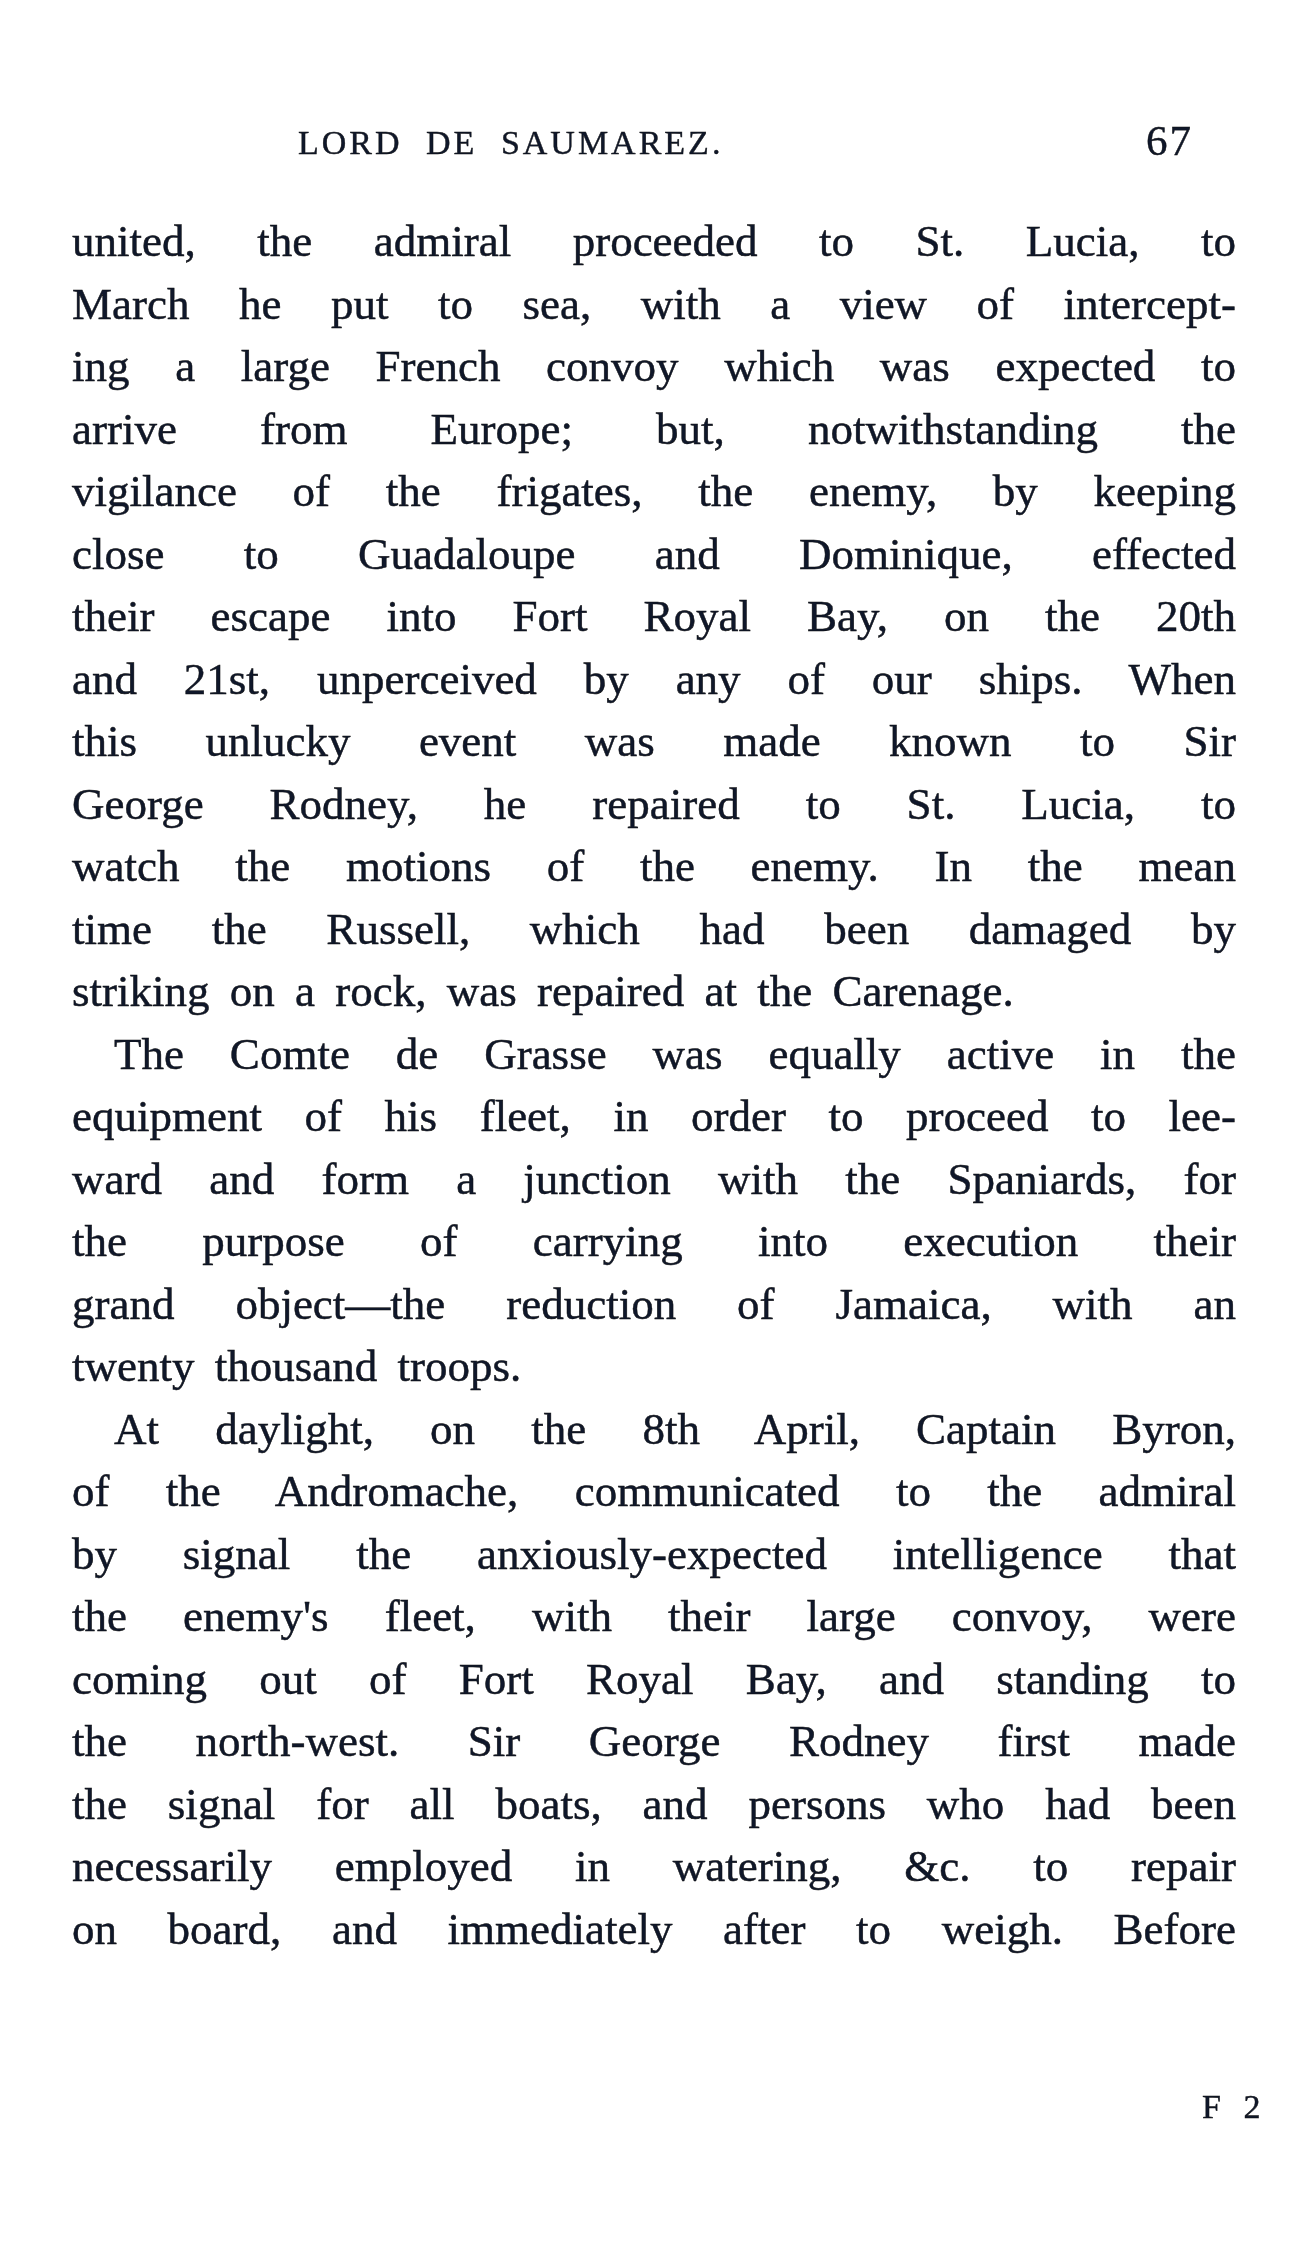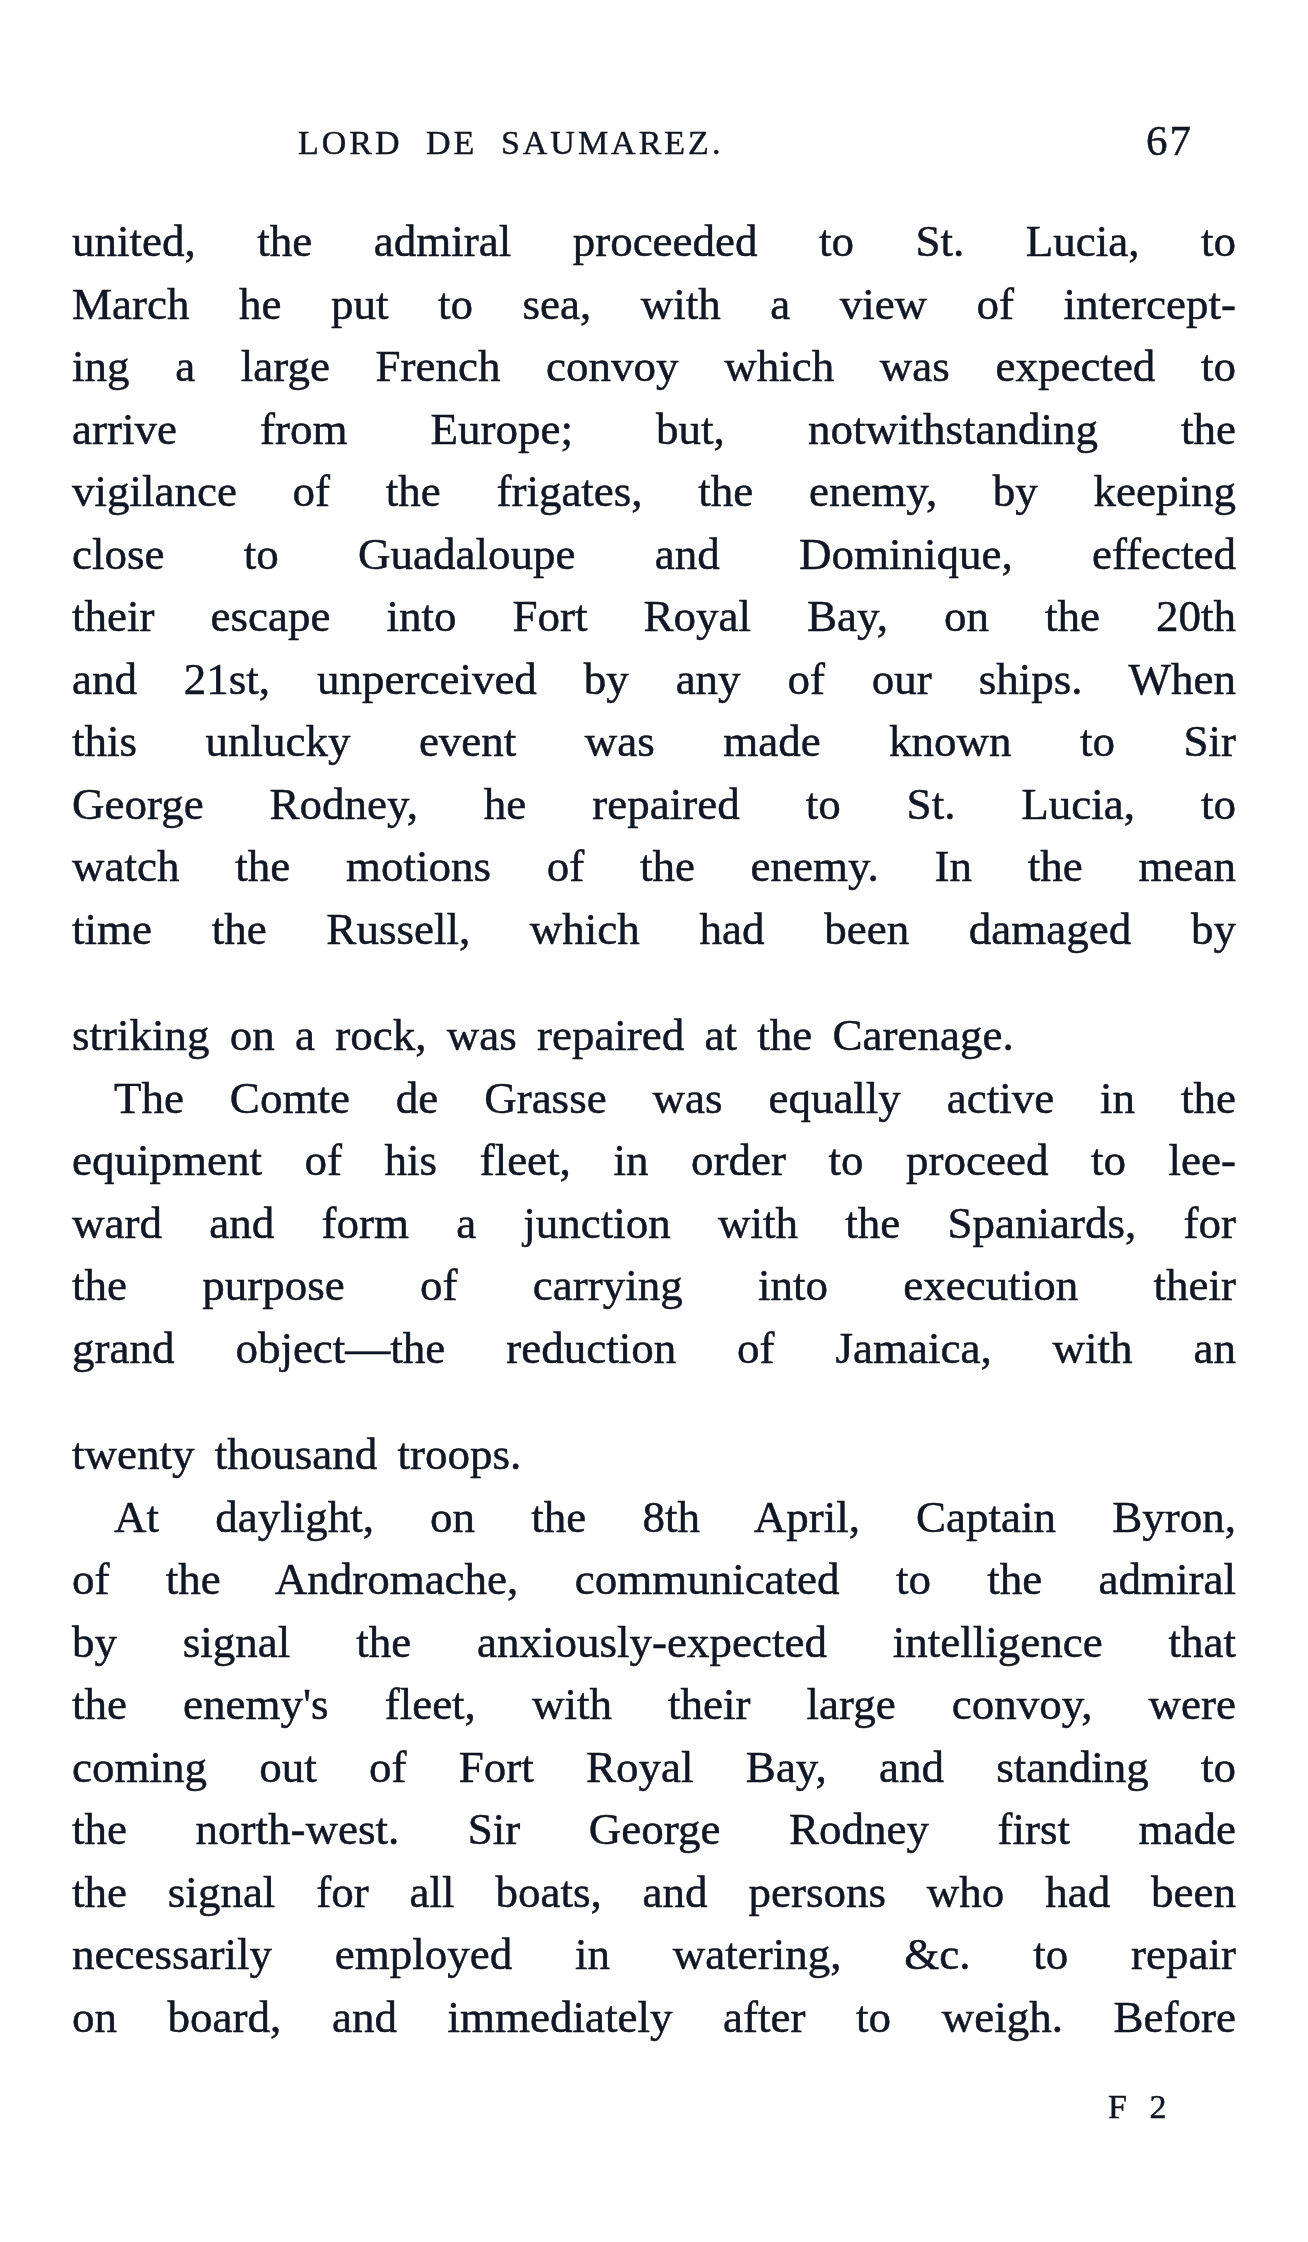--- a/index.html
+++ b/index.html
@@ -53,26 +53,25 @@
       white-space: normal;
       font-family: Liberation Serif, serif;
     }
     .line.indent {
       text-indent: 42px;
     }
     .line.last {
       text-align: left;
       text-align-last: left;
       word-spacing: 9px;
-      margin-top: 44px;
     }
     .signature {
       position: absolute;
       top: 2088px;
-      left: 1108px;
+      left: 1202px;
       font-size: 34px;
       letter-spacing: 7px;
       white-space: nowrap;
       -webkit-text-stroke: 0.4px #0f0e0c;
     }
   </style>
 </head>
 <body>
 
 <div class="page">

